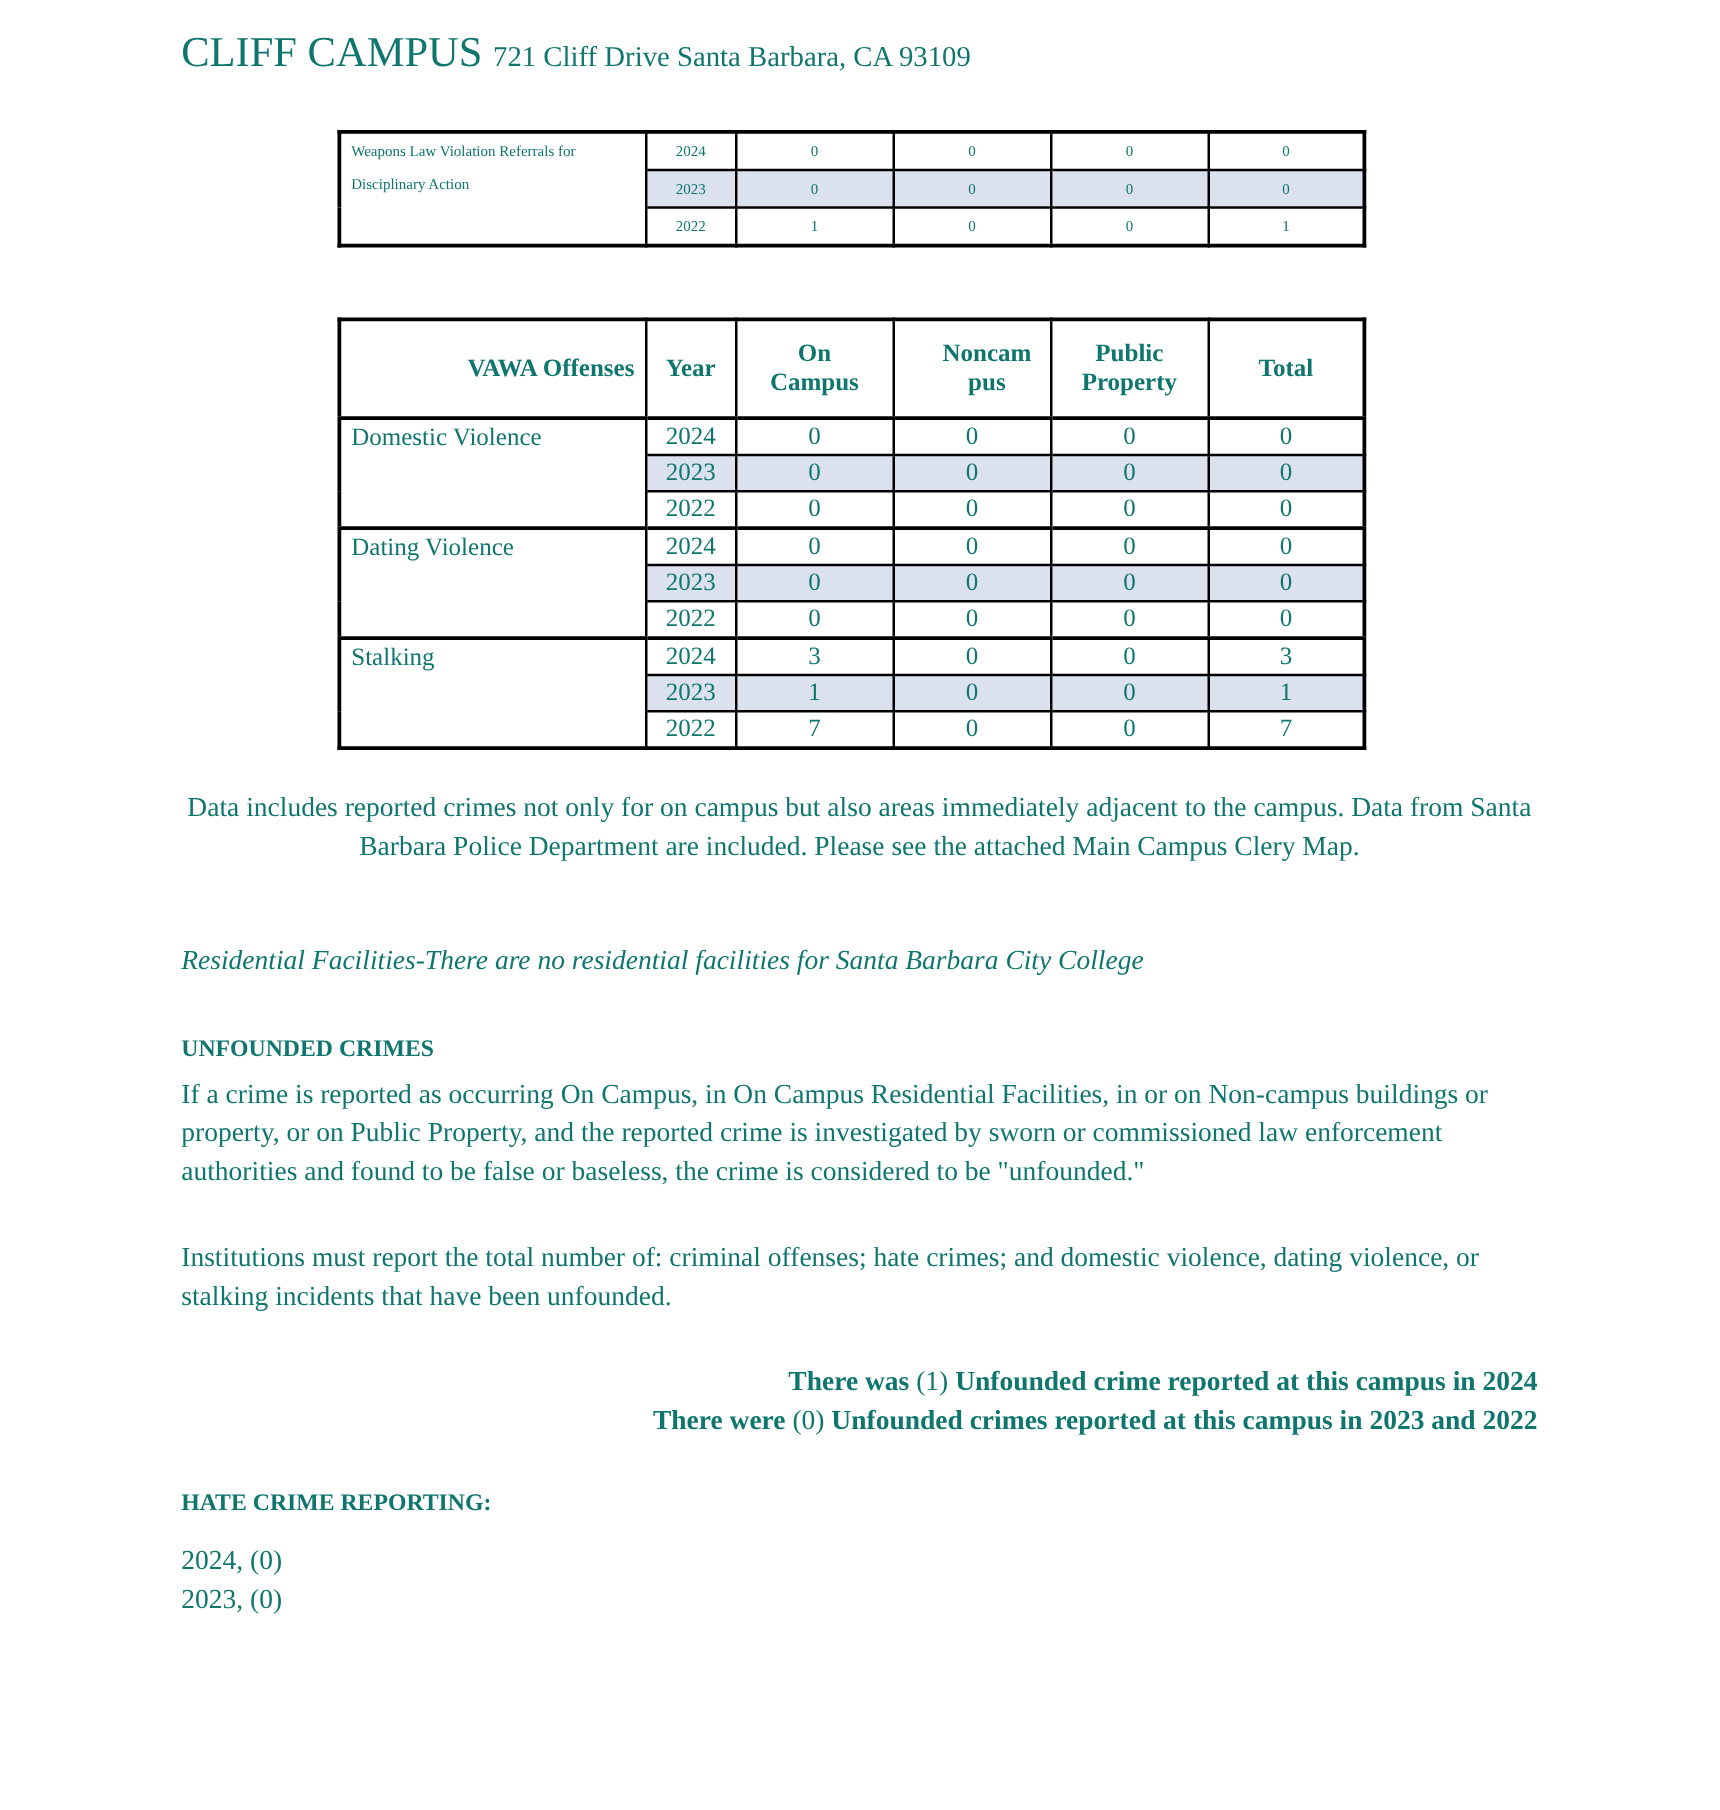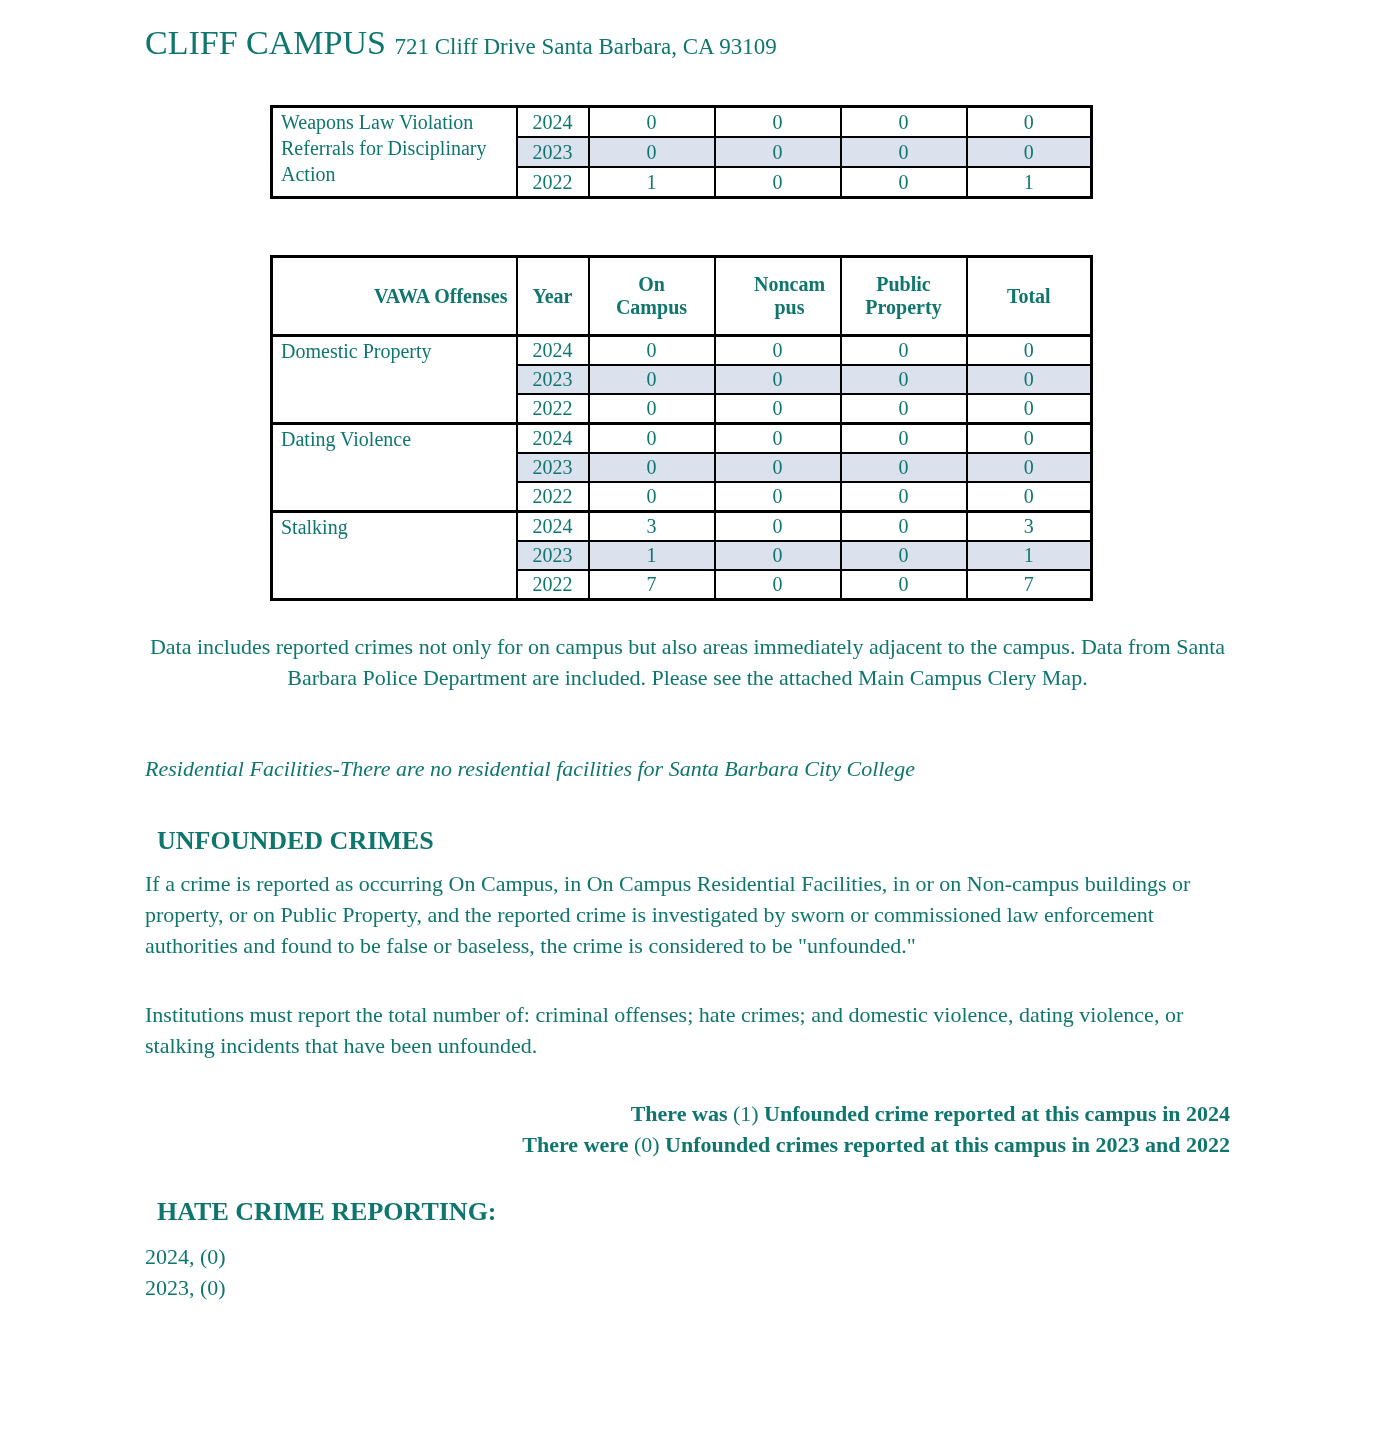--- a/index.html
+++ b/index.html
@@ -15,35 +15,35 @@
 
   
   .table-indent { margin-left:125px; }
   table.data-table {
     border-collapse:collapse; table-layout:fixed; width:823px;
     border:3px solid #000;
   }
   table.data-table td, table.data-table th { border:2px solid #000; overflow:hidden; }
   .weapons { margin-top:37px; }
   .vawa { margin-top:56px; }
-  .weapons td { height:26px; font-size:20px; }
+  .weapons td { height:26px; font-size:12px; }
   .vawa td { height:25px; font-size:20px; }
   .vawa thead th { height:76px; font-size:20px; font-weight:bold; border-bottom:3px solid #000; vertical-align:middle; padding:0 14px; text-align:center; }
   .vawa thead th.th-left { text-align:right; padding:0 8px; }
   .th-break span { display:inline-block; max-width:90px; word-break:break-all;margin-left:24px; }
   td.label-cell { vertical-align:top; text-align:left; padding:1px 8px; line-height:26px; }
   td.year-cell, td.value-cell { text-align:center; }
   tr.shaded td { background:#dce1ee; }
   tr.group-first td { border-top:3px solid #000; }
 
   
   .p-body { font-size:22px; line-height:31px; margin:0; max-width:1085px; }
   .p-data { margin-top:30px;text-align:center; }
   .p-residential { margin-top:60px; font-style:italic; }
-  .h-bold { font-size:26px; line-height:31px; font-weight:bold; margin:12px; }
+  .h-bold { font-size:19px; line-height:31px; font-weight:bold; margin:0; }
   .h-unfounded { margin-top:41px; }
   .p-unfounded-body { margin-top:4px; }
   .p-institutions { margin-top:38px; }
   .stats { margin-top:37px; }
   .stat-line { font-size:22px; line-height:31px; font-weight:bold;text-align:right; }
   .stat-count { font-weight:normal; }
   .h-hate { margin-top:36px; }
   .years { margin-top:14px; }
   .year-line { font-size:22px; line-height:31px; }
 </style>
@@ -107,21 +107,21 @@
             <th class="th-left">VAWA Offenses</th>
             <th>Year</th>
             <th>On Campus</th>
             <th class="th-break"><span>Noncampus</span></th>
             <th>Public Property</th>
             <th>Total</th>
           </tr>
         </thead>
         <tbody>
             <tr class="group-first">
-              <td class="label-cell" rowspan="3">Domestic Property</td>
+              <td class="label-cell" rowspan="3">Domestic Violence</td>
               <td class="year-cell">2024</td>
               <td class="value-cell">0</td>
               <td class="value-cell">0</td>
               <td class="value-cell">0</td>
               <td class="value-cell">0</td>
             </tr>
             <tr class="shaded">
               <td class="year-cell">2023</td>
               <td class="value-cell">0</td>
               <td class="value-cell">0</td>

